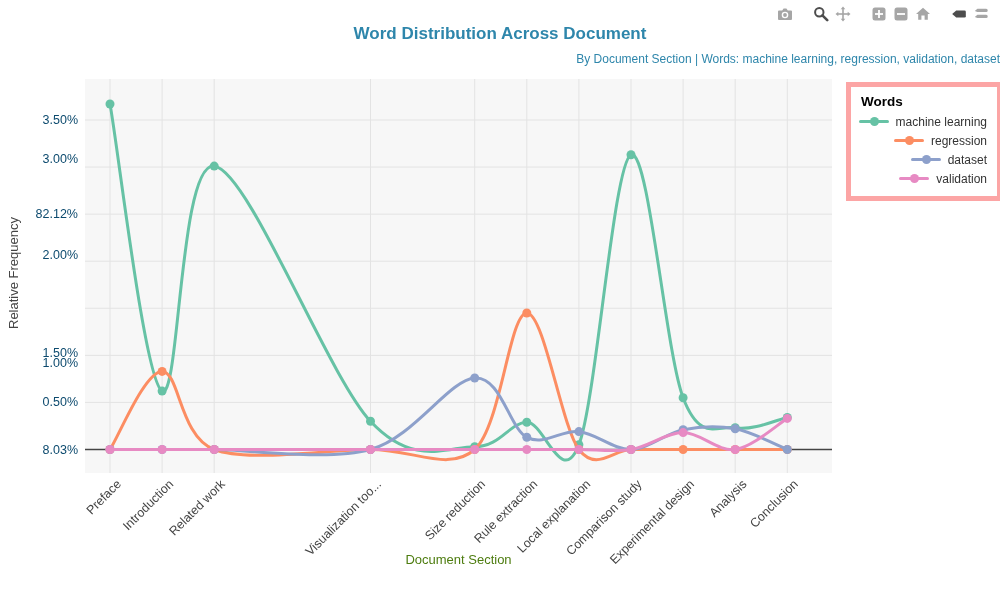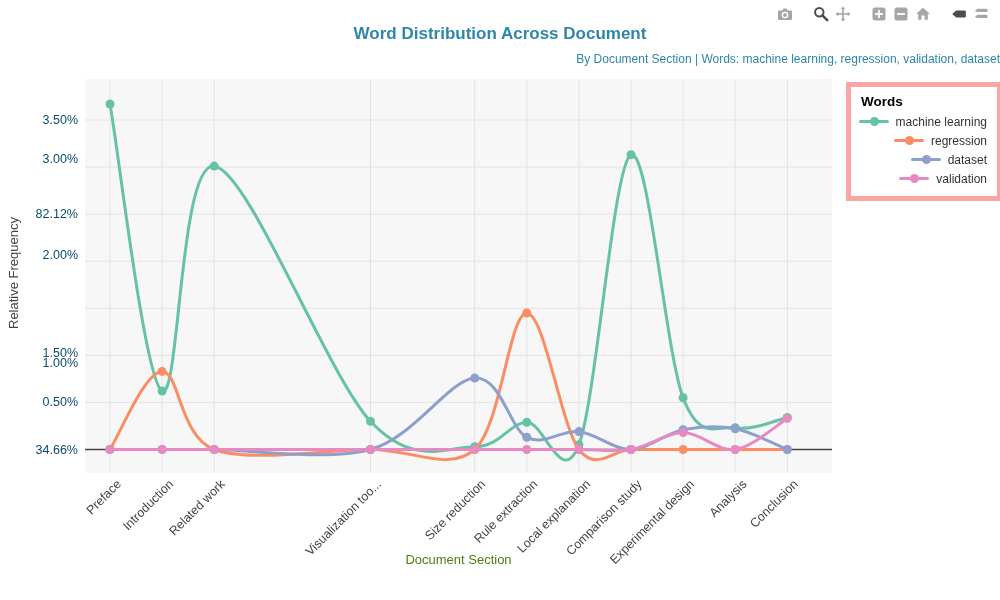--- a/index.html
+++ b/index.html
@@ -214,21 +214,21 @@
         </div>
         <div class="lg-item">
           <span class="lg-sample">
             <span class="lg-line" style="background: rgb(231, 138, 195);"></span>
             <span class="lg-dot" style="background: rgb(231, 138, 195);"></span>
           </span>
           <span class="lg-label">validation</span>
         </div>
       </div>
   </div>
-<div class="ytick" style="top: 441.5px;">34.66%</div>
+<div class="ytick" style="top: 441.5px;">8.03%</div>
     <div class="ytick" style="top: 394.43px;">0.50%</div>
     <div class="ytick" style="top: 355px;">1.00%</div>
     <div class="ytick" style="top: 300.29px; margin-top: 45px;">1.50%</div>
     <div class="ytick" style="top: 247px;">2.00%</div>
     <div class="ytick" style="top: 206.15px;">82.12%</div>
     <div class="ytick" style="top: 151px;">3.00%</div>
     <div class="ytick" style="top: 112.01px;">3.50%</div>
     <div class="xtick" style="right: 886px;">Preface</div>
     <div class="xtick" style="right: 833.9px;">Introduction</div>
     <div class="xtick" style="right: 781.8px;">Related work</div>

